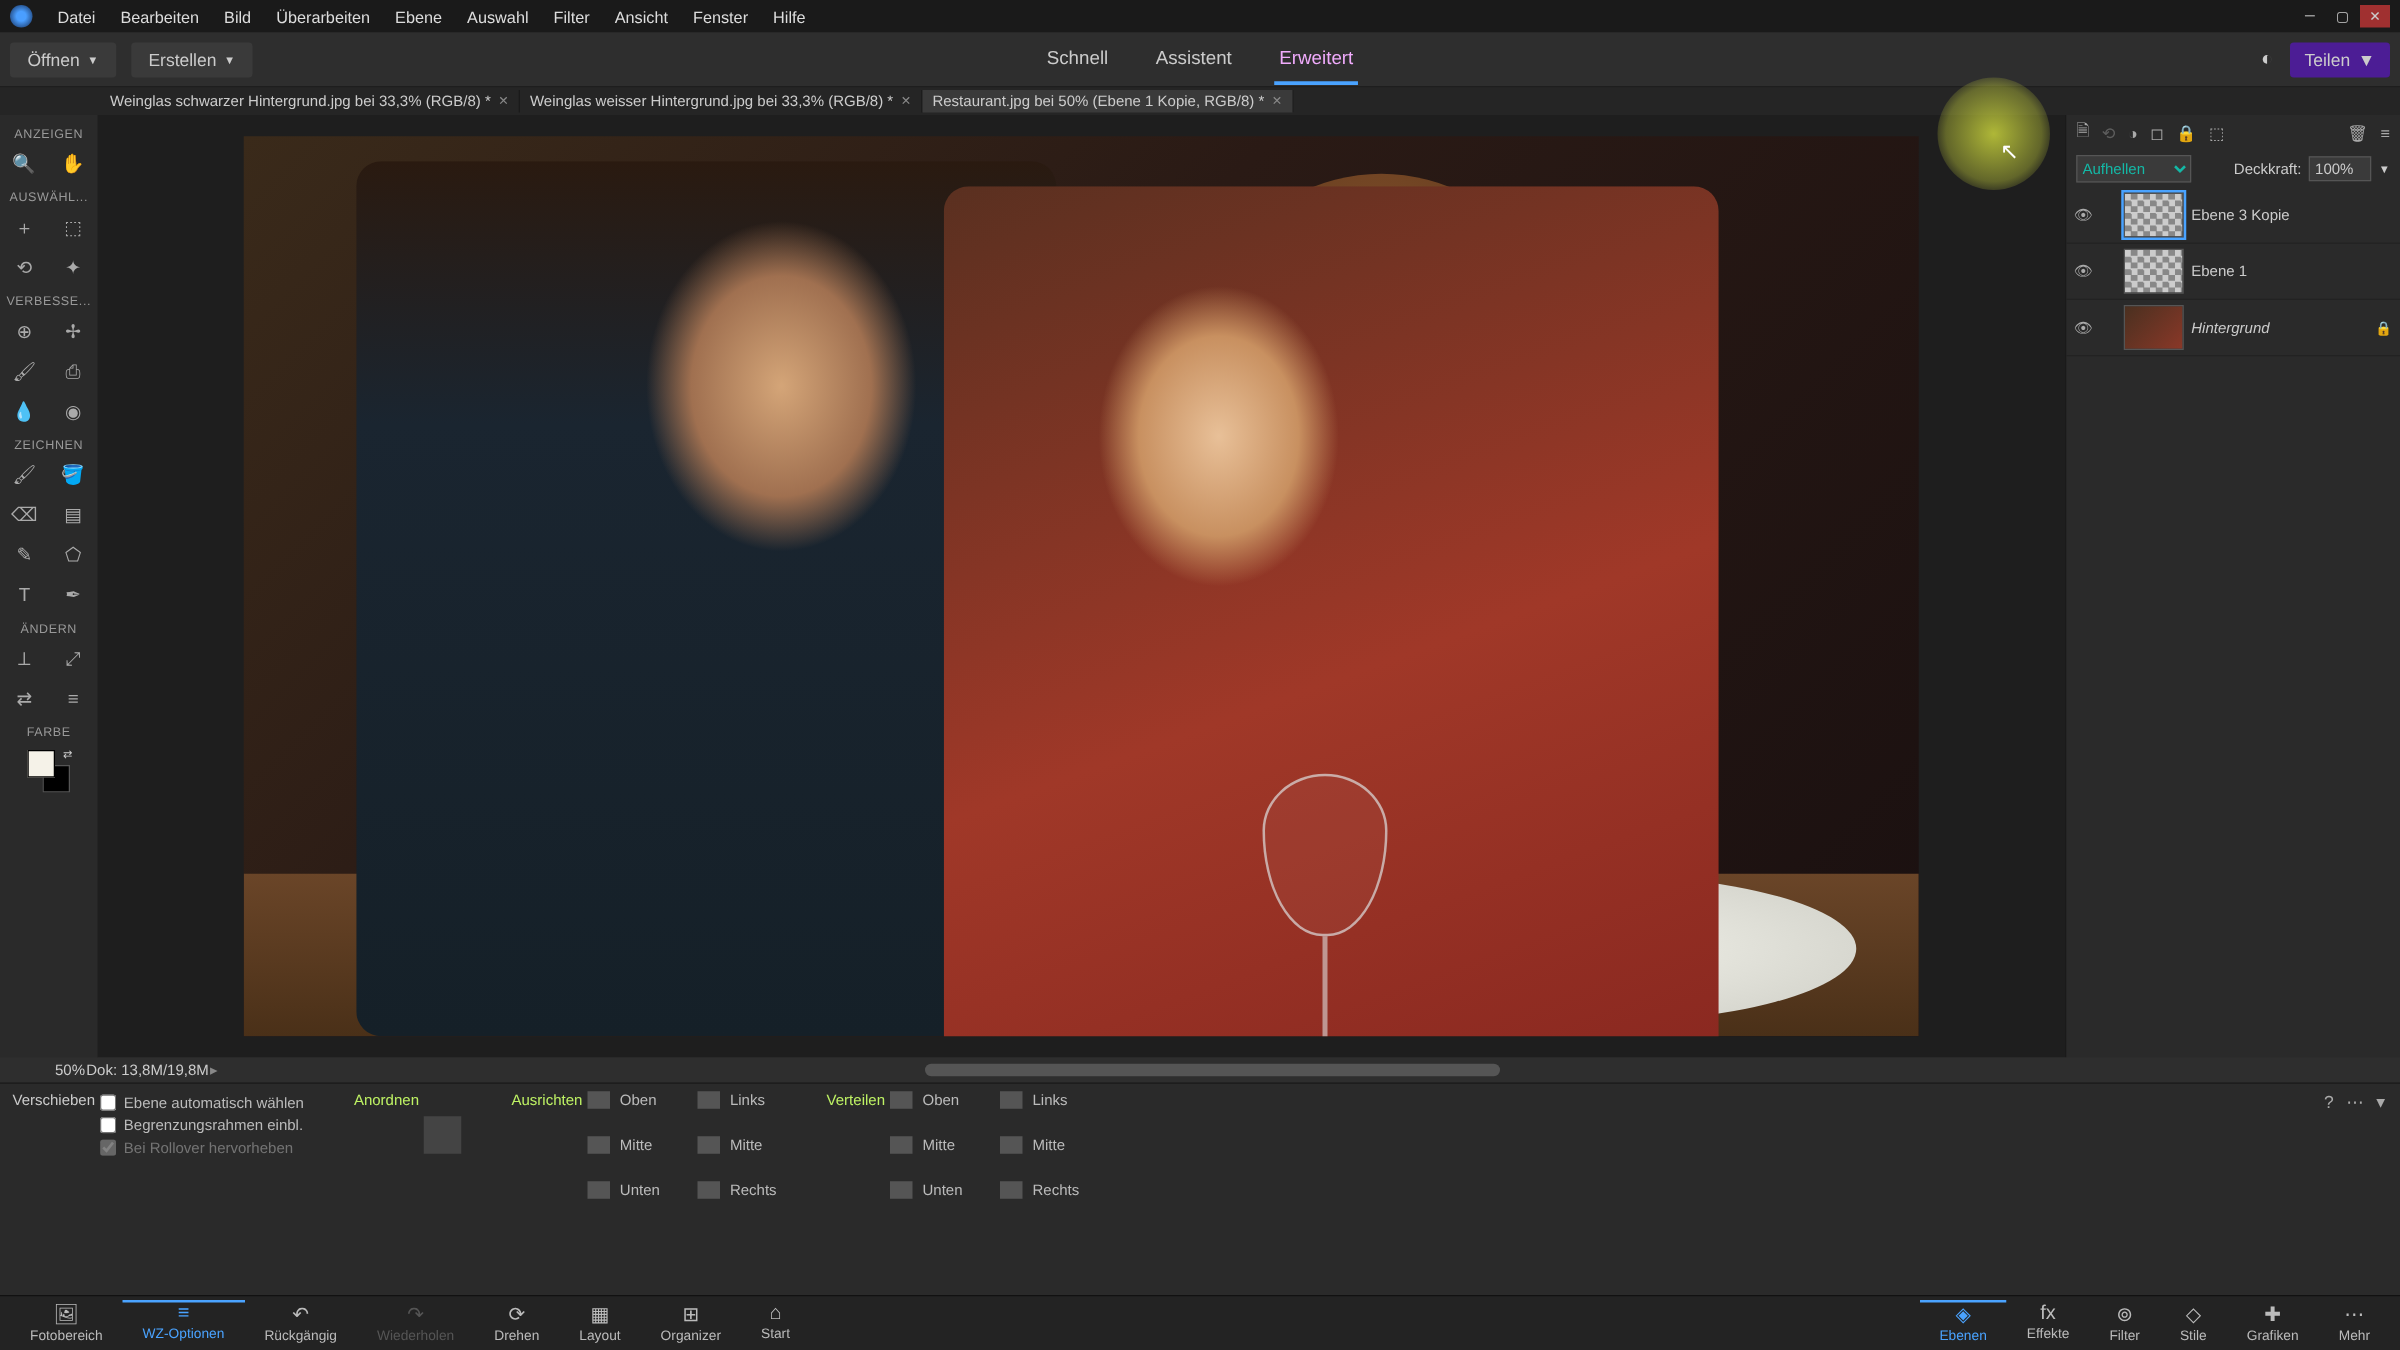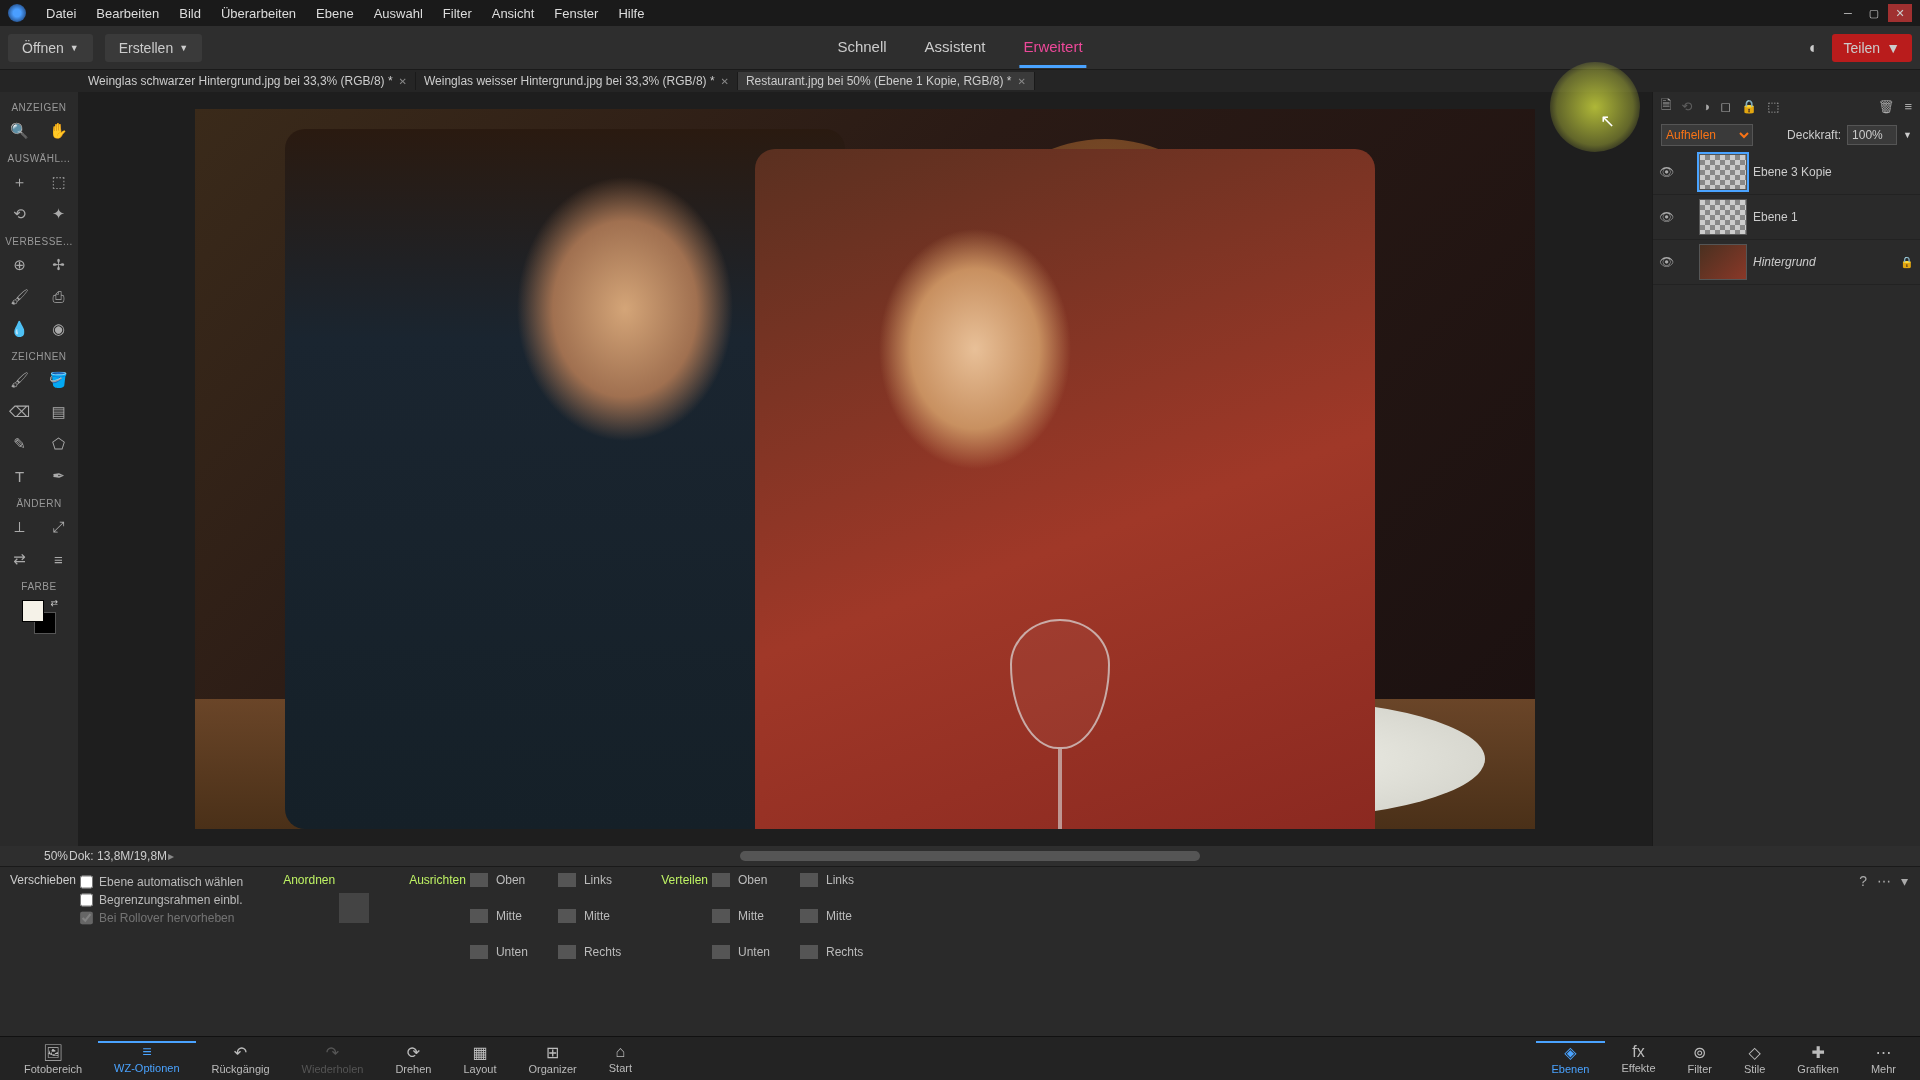--- a/index.html
+++ b/index.html
@@ -13,24 +13,24 @@
 .titlebar .win-btn { width: 24px; height: 18px; display: flex; align-items: center; justify-content: center; color: #ccc; font-size: 11px; margin-left: 2px; }
 .titlebar .close { background: #a03030; }
 
 
 .topbar { height: 44px; background: #2e2e2e; display: flex; align-items: center; padding: 0 8px; border-bottom: 1px solid #1a1a1a; }
 .topbar .btn { background: #3a3a3a; padding: 6px 14px; border-radius: 3px; display: flex; align-items: center; gap: 6px; font-size: 14px; cursor: pointer; }
 .topbar .btn .caret { font-size: 9px; }
 .topbar .btn + .btn { margin-left: 12px; }
 .topbar .mode-tabs { position: absolute; left: 50%; transform: translateX(-50%); display: flex; gap: 30px; }
 .topbar .mode-tab { font-size: 15px; padding: 10px 4px; cursor: pointer; }
-.topbar .mode-tab.active { color: #ec4899; border-bottom: 3px solid #4aa3ff; }
+.topbar .mode-tab.active { color: #f0abfc; border-bottom: 3px solid #4aa3ff; }
 .topbar .sp { flex: 1; }
 .topbar .icon-btn { width: 28px; height: 28px; display: flex; align-items: center; justify-content: center; margin: 0 4px; font-size: 16px; }
-.topbar .share { background: #b91c1c; padding: 6px 12px; border-radius: 3px; display: flex; align-items: center; gap: 6px; font-size: 14px; justify-content: center; }
+.topbar .share { background: #4c1d95; padding: 6px 12px; border-radius: 3px; display: flex; align-items: center; gap: 6px; font-size: 14px; justify-content: center; }
 
 
 .doctabs { height: 22px; background: #252525; display: flex; align-items: center; padding-left: 80px; font-size: 12px; }
 .doctab { padding: 2px 8px; display: flex; align-items: center; gap: 6px; border-right: 1px solid #1a1a1a; cursor: pointer; }
 .doctab.active { background: #3a3a3a; }
 .doctab .x { font-size: 10px; color: #888; }
 
 
 .main { display: flex; height: calc(1080px - 26px - 44px - 22px - 190px - 44px); }
 
@@ -53,21 +53,21 @@
 .canvas .glass { position: absolute; left: 810px; top: 510px; width: 110px; height: 270px; }
 .canvas .glass .bowl { width: 100px; height: 130px; border: 2px solid rgba(220,220,220,0.7); border-radius: 50% 50% 48% 48% / 35% 35% 65% 65%; background: rgba(255,255,255,0.04); margin: 0 auto; }
 .canvas .glass .stem { width: 4px; height: 90px; background: rgba(220,220,220,0.6); margin: 0 auto; }
 .canvas .table { position: absolute; bottom: 0; left: 0; right: 0; height: 130px; background: linear-gradient(180deg, #6a4528 0%, #4a3018 100%); }
 .canvas .plate { position: absolute; bottom: 10px; right: 50px; width: 440px; height: 120px; background: radial-gradient(ellipse at center, #f0f0e8 0%, #d8d8d0 70%); border-radius: 50%; }
 
 
 .rightpanel { width: 268px; background: #2a2a2a; border-left: 1px solid #1a1a1a; display: flex; flex-direction: column; }
 .rightpanel .icons-row { height: 28px; display: flex; align-items: center; justify-content: flex-end; gap: 10px; padding: 0 8px; font-size: 13px; color: #aaa; }
 .rightpanel .blend-row { display: flex; align-items: center; gap: 6px; padding: 4px 8px; font-size: 12px; }
-.rightpanel .blend-row select { background: #3a3a3a; border: 1px solid #555; color: #f97316; padding: 2px 0; font-size: 12px; width: 92px; }
+.rightpanel .blend-row select { background: #3a3a3a; border: 1px solid #555; color: #14b8a6; padding: 2px 0; font-size: 12px; width: 92px; }
 .rightpanel .blend-row input { background: #3a3a3a; border: 1px solid #555; color: #ccc; padding: 2px 4px; width: 50px; font-size: 12px; }
 .rightpanel .layer { display: flex; align-items: center; gap: 6px; padding: 4px 6px; border-bottom: 1px solid #222; }
 .rightpanel .layer.sel .thumb { outline: 2px solid #4aa3ff; }
 .rightpanel .layer .vis { width: 14px; font-size: 12px; color: #aaa; }
 .rightpanel .layer .link { width: 14px; font-size: 11px; color: #888; }
 .rightpanel .layer .thumb { width: 48px; height: 36px; background: repeating-conic-gradient(#888 0 25%, #ccc 0 50%) 0 0/10px 10px; border: 1px solid #555; position: relative; }
 .rightpanel .layer .thumb.img { background: linear-gradient(135deg,#4a3020,#8a3828); }
 .rightpanel .layer .name { font-size: 12px; flex: 1; }
 .rightpanel .layer .name.italic { font-style: italic; }
 .rightpanel .layer .lock-i { font-size: 11px; color: #888; }

